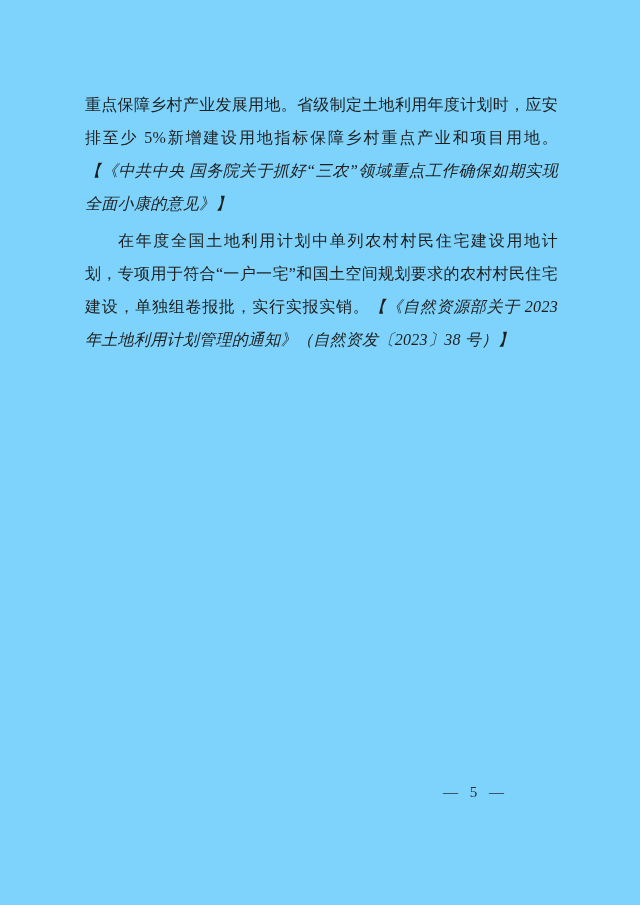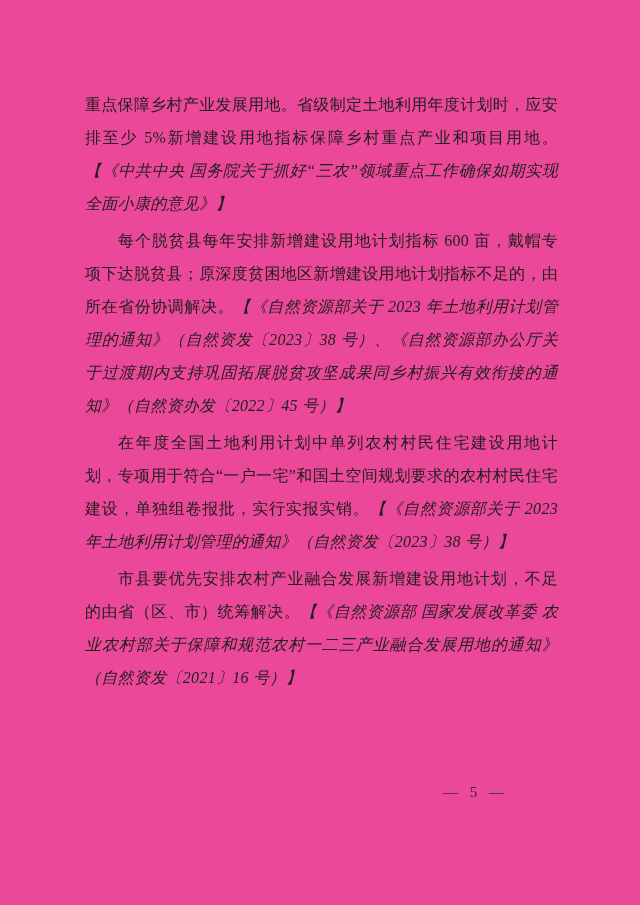--- a/index.html
+++ b/index.html
@@ -4,21 +4,21 @@
 <style>
   html, body {
     margin: 0;
     padding: 0;
     background: #ffffff;
   }
   .page {
     position: relative;
     width: 640px;
     height: 905px;
-    background: #ec4899;
+    background: #7dd3fc;
     overflow: hidden;
     font-family: "Liberation Serif", "DejaVu Serif", serif;
     color: #1e1e1e;
   }
   .doc-body {
     position: absolute;
     left: 85px;
     top: 88px;
     width: 473px;
     font-size: 16px;
@@ -56,20 +56,18 @@
     color: #2a2a2a;
     font-family: "Liberation Serif", "DejaVu Serif", serif;
   }
 </style>
 </head>
 <body>
 
 <div class="page">
   <div class="doc-body" id="doc-body">
       <p class="para"><span class="seg-normal">重点保障乡村产业发展用地。省级制定土地利用年度计划时，应安排至少 5%新增建设用地指标保障乡村重点产业和项目用地。</span><span class="seg-cite">【《中共中央 国务院关于抓好“三农”领域重点工作确保如期实现全面小康的意见》】</span></p>
-      <p class="para indent"><span class="seg-normal">每个脱贫县每年安排新增建设用地计划指标 600 亩，戴帽专项下达脱贫县；原深度贫困地区新增建设用地计划指标不足的，由所在省份协调解决。</span><span class="seg-cite">【《自然资源部关于 2023 年土地利用计划管理的通知》（自然资发〔2023〕38 号）、《自然资源部办公厅关于过渡期内支持巩固拓展脱贫攻坚成果同乡村振兴有效衔接的通知》（自然资办发〔2022〕45 号）】</span></p>
       <p class="para indent"><span class="seg-normal">在年度全国土地利用计划中单列农村村民住宅建设用地计划，专项用于符合“一户一宅”和国土空间规划要求的农村村民住宅建设，单独组卷报批，实行实报实销。</span><span class="seg-cite">【《自然资源部关于 2023 年土地利用计划管理的通知》（自然资发〔2023〕38 号）】</span></p>
-      <p class="para indent"><span class="seg-normal">市县要优先安排农村产业融合发展新增建设用地计划，不足的由省（区、市）统筹解决。</span><span class="seg-cite">【《自然资源部 国家发展改革委 农业农村部关于保障和规范农村一二三产业融合发展用地的通知》（自然资发〔2021〕16 号）】</span></p>
     </div>
   <div class="footer">
     <span class="page-number">— 5 —</span>
   </div>
 </div>
 
 </body></html>

